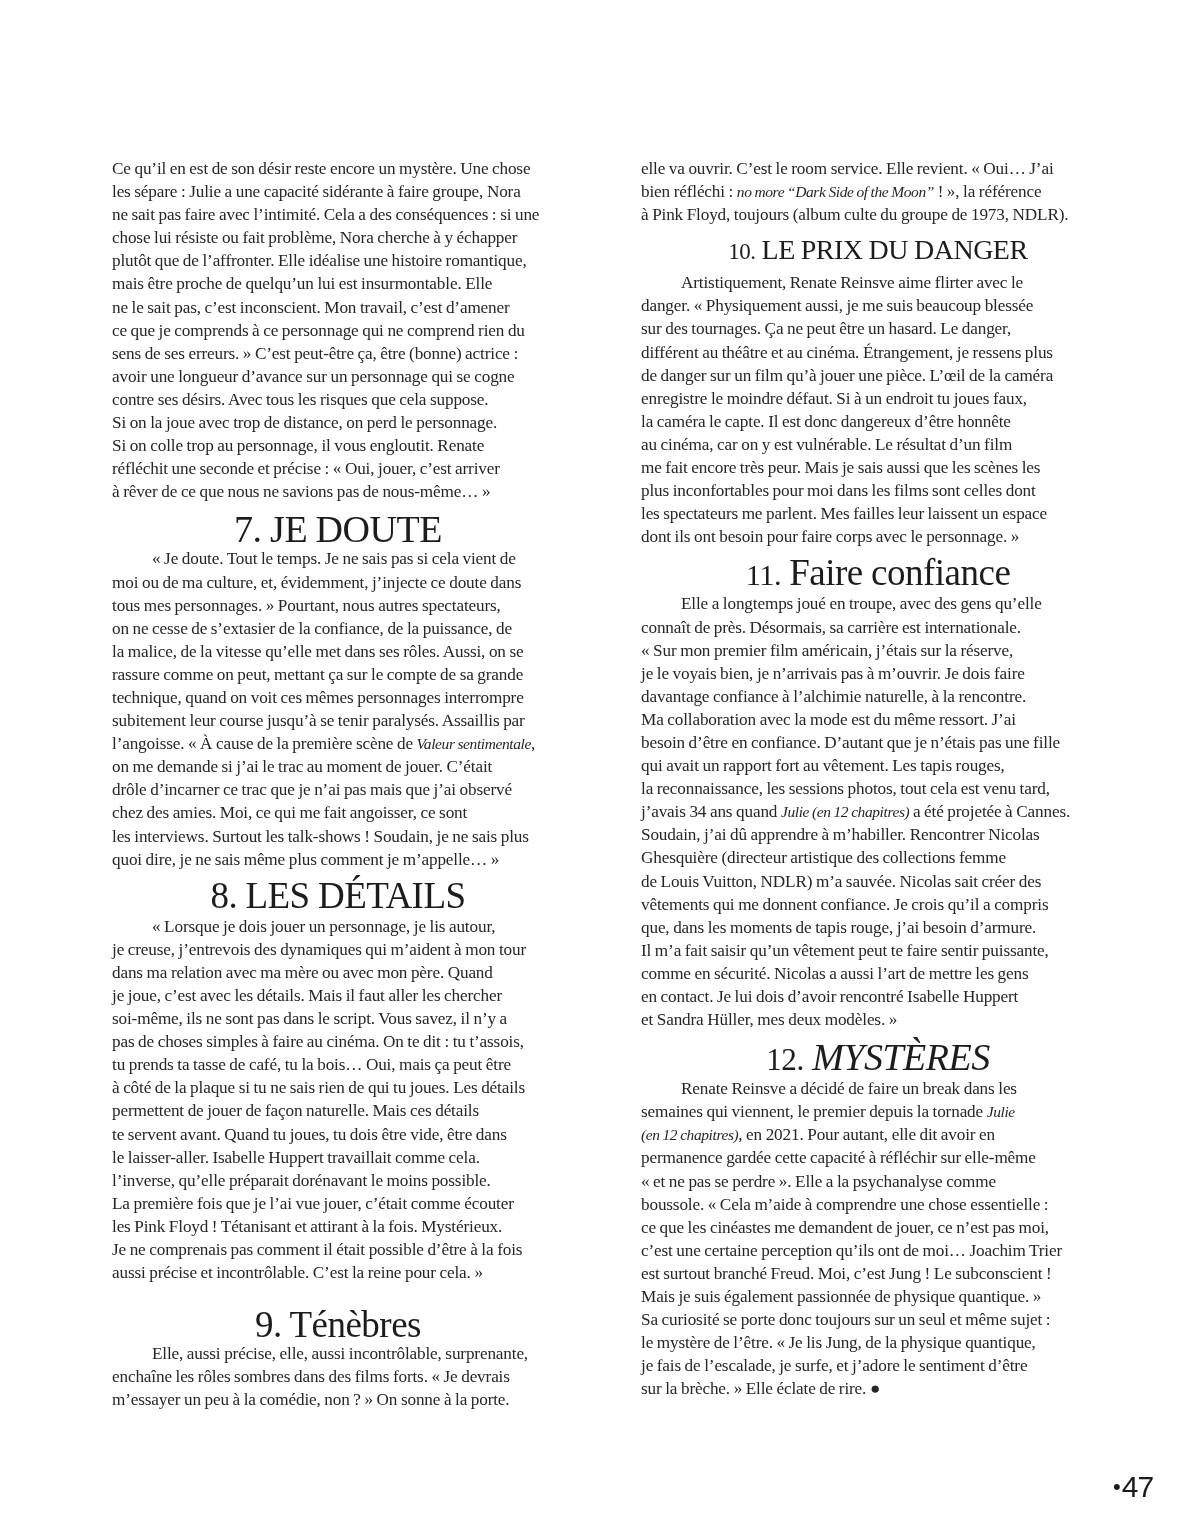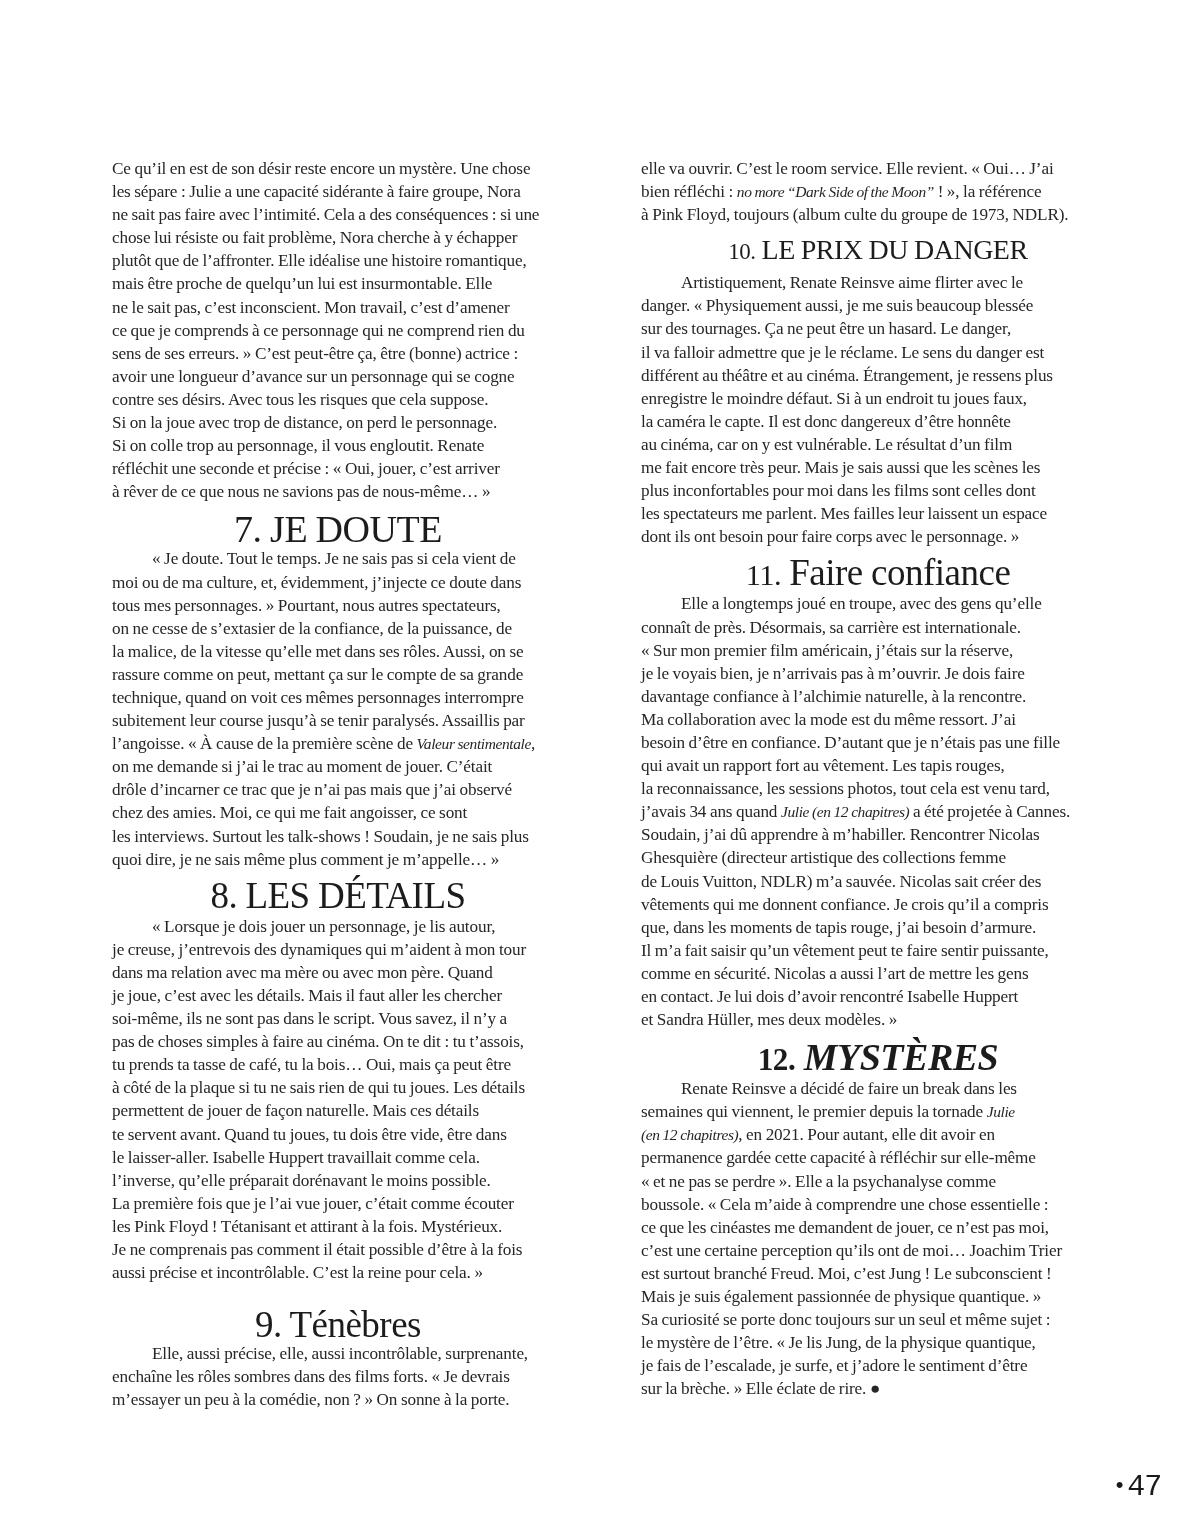--- a/index.html
+++ b/index.html
@@ -9,25 +9,25 @@
   .col-right { left: 641px; width: 474px; }
   .line { white-space: nowrap; display: block; }
   .indent { padding-left: 40px; }
   .heading { display: block; text-align: center; font-family: "Liberation Serif", "DejaVu Serif", serif; color: #1c1c1c; white-space: nowrap; letter-spacing: -0.5px; }
   .h-7 { font-size: 38px; line-height: 44px; margin-top: 4px; margin-bottom: -4px; }
   .h-7 .title { }
   .h-8 { font-size: 37px; line-height: 44px; margin-top: 3px; margin-bottom: -3px; }
   .h-9 { font-size: 37px; line-height: 44px; margin-top: 19px; margin-bottom: -5px; }
   .h-10 { font-size: 28px; line-height: 44px; margin-top: 2px; margin-bottom: -3px; }
   .h-11 { font-size: 37px; line-height: 44px; margin-top: 3px; margin-bottom: -5px; }
-  .h-12 { font-size: 38px; line-height: 44px; margin-top: 4px; margin-bottom: -5px; font-weight: bold; }
+  .h-12 { font-size: 38px; line-height: 44px; margin-top: 4px; margin-bottom: -5px; }
   .h-12 .title { font-style: italic; }
   .num-sc { font-variant: small-caps; font-size: 0.82em; }
   .it { font-style: italic; font-size: 0.9em; letter-spacing: -0.4px; }
-  .page-number { position: absolute; left: 1113px; top: 1470px; font-family: Liberation Mono, monospace; font-size: 30px; color: #1a1a1a; letter-spacing: -1px; }
+  .page-number { position: absolute; left: 1113px; top: 1470px; font-family: Liberation Sans, sans-serif; font-size: 30px; color: #1a1a1a; letter-spacing: -1px; }
   .page-number .bullet { font-size: 22px; vertical-align: 3px; margin-right: 2px; }
 </style>
 </head>
 <body>
 
 <div class="col col-left">
   <div id="intro">
       <span class="line">Ce qu’il en est de son désir reste encore un mystère. Une chose</span>
       <span class="line">les sépare : Julie a une capacité sidérante à faire groupe, Nora</span>
       <span class="line">ne sait pas faire avec l’intimité. Cela a des conséquences : si une</span>
@@ -108,22 +108,22 @@
   </div>
 
   <div class="heading h-10">
     <span class="num-sc">10.</span>
     <span class="title">LE PRIX DU DANGER</span>
   </div>
   <div id="s10">
       <span class="line indent">Artistiquement, Renate Reinsve aime flirter avec le</span>
       <span class="line">danger. « Physiquement aussi, je me suis beaucoup blessée</span>
       <span class="line">sur des tournages. Ça ne peut être un hasard. Le danger,</span>
-      <span class="line">il va falloir admettre que je le réclame. Le sens du danger est</span>
       <span class="line">différent au théâtre et au cinéma. Étrangement, je ressens plus</span>
+      <span class="line">de danger sur un film qu’à jouer une pièce. L’œil de la caméra</span>
       <span class="line">enregistre le moindre défaut. Si à un endroit tu joues faux,</span>
       <span class="line">la caméra le capte. Il est donc dangereux d’être honnête</span>
       <span class="line">au cinéma, car on y est vulnérable. Le résultat d’un film</span>
       <span class="line">me fait encore très peur. Mais je sais aussi que les scènes les</span>
       <span class="line">plus inconfortables pour moi dans les films sont celles dont</span>
       <span class="line">les spectateurs me parlent. Mes failles leur laissent un espace</span>
       <span class="line">dont ils ont besoin pour faire corps avec le personnage. »</span>
     </div>
 
   <div class="heading h-11">

